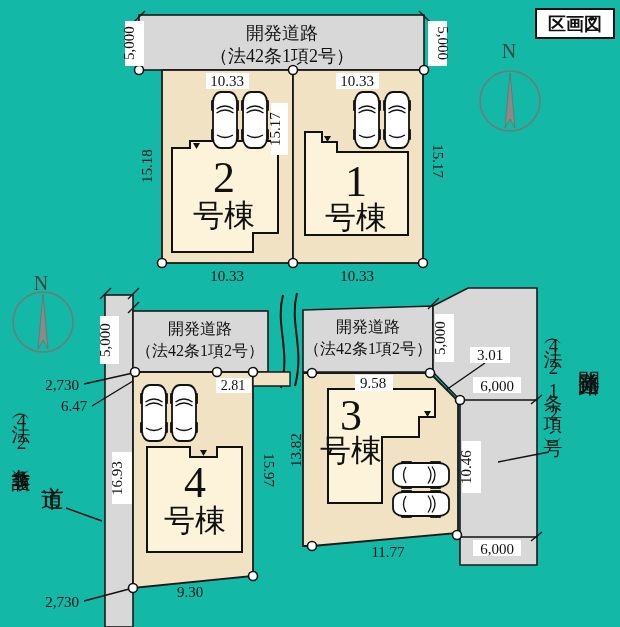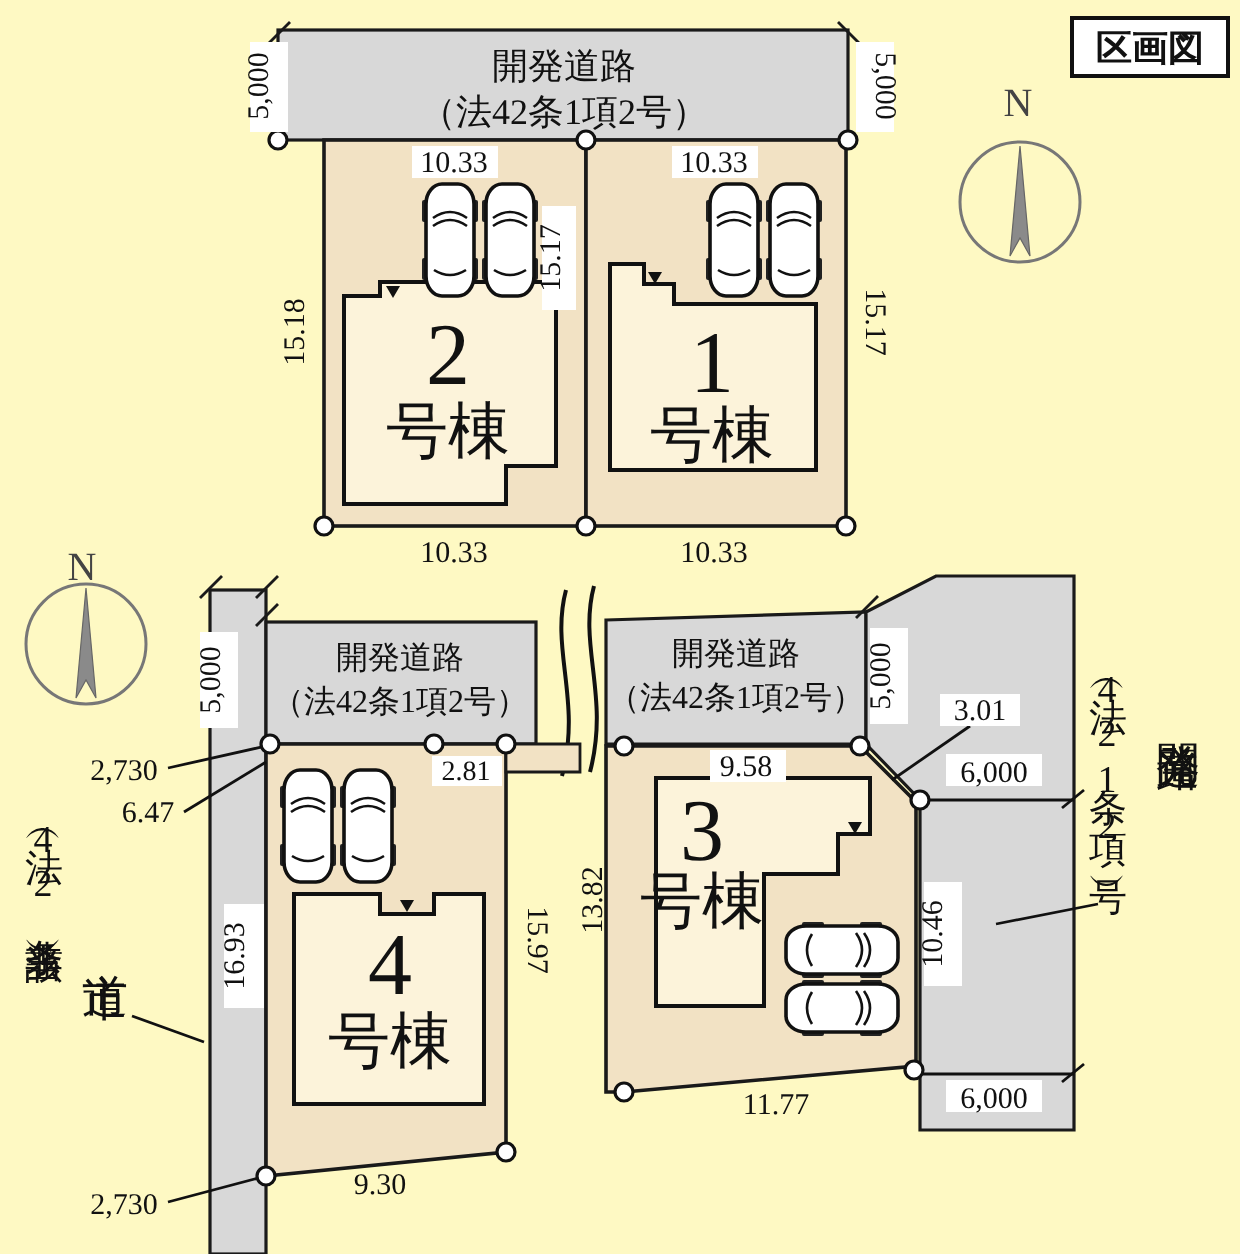--- a/index.html
+++ b/index.html
@@ -1,16 +1,16 @@
 <!DOCTYPE html>
 <html><head>
 <meta charset="utf-8">
 <style>
   html,body{margin:0;padding:0;background:#ffffff;}
-  #stage{position:relative;width:620px;height:627px;background:#fef9c3;overflow:hidden;
+  #stage{position:relative;width:620px;height:627px;background:#14b8a6;overflow:hidden;
          font-family:"Liberation Serif",serif;}
   svg{position:absolute;left:0;top:0;}
   svg text{font-family:"Liberation Serif",serif;fill:#111;}
   .dim{font-size:15px;}
   .dim-s{font-size:14px;}
   .roadname{font-size:18px;}
   .roadname-s{font-size:16px;}
   .plotnum{font-size:44px;}
   .plotsuf{font-size:31px;}
   .ttl{font-size:18px;font-weight:bold;font-family:"Liberation Sans",sans-serif;}

